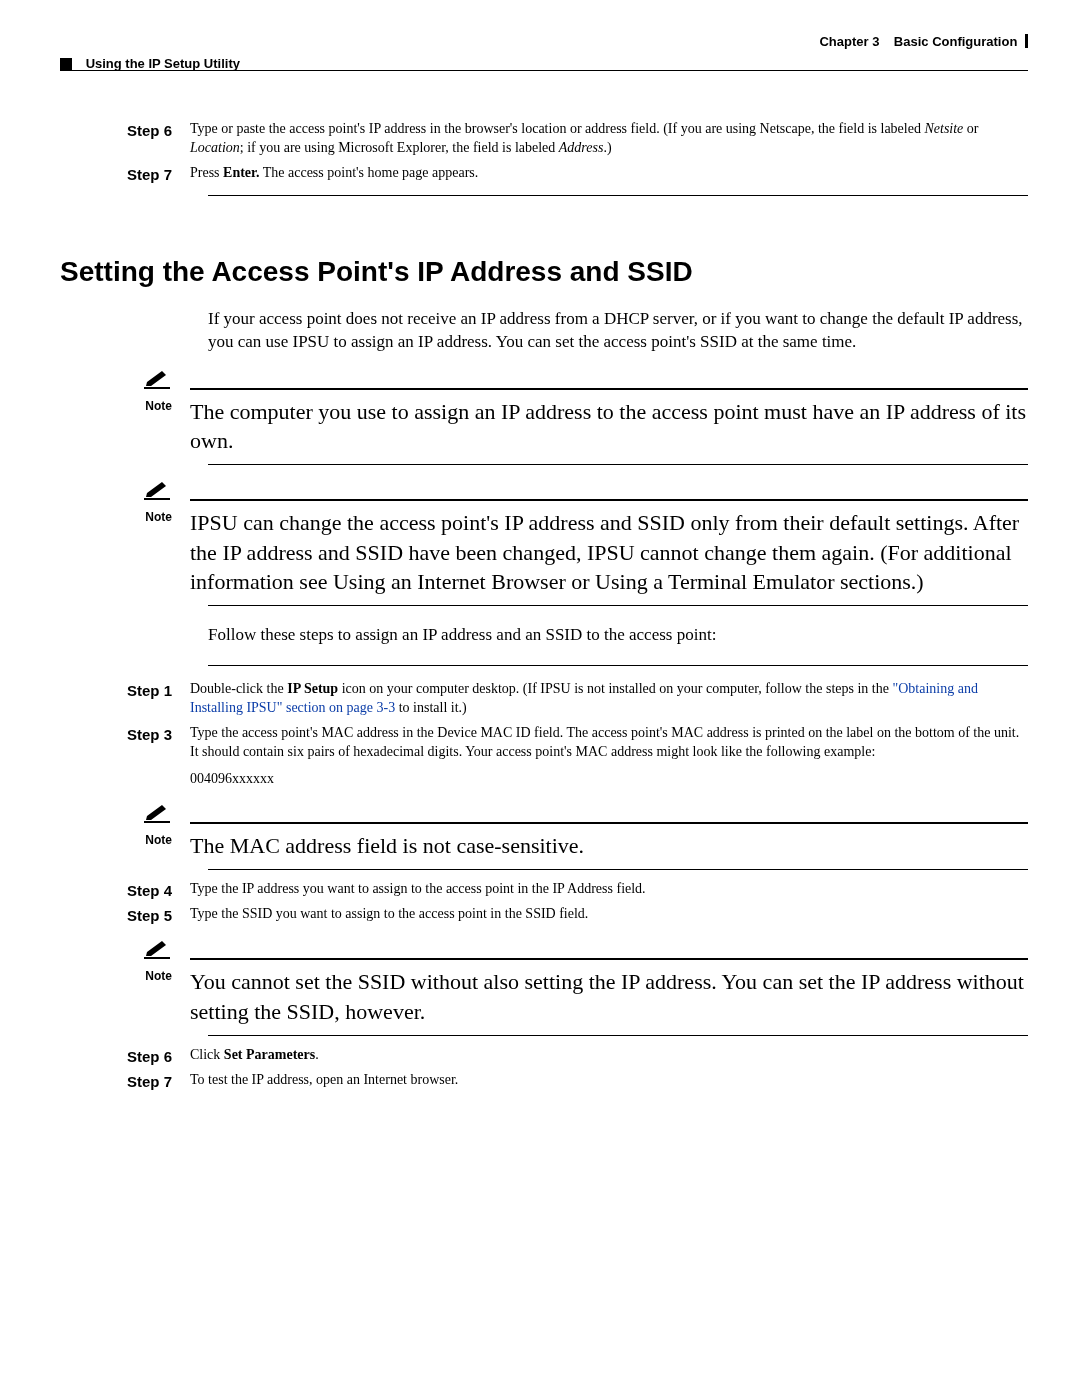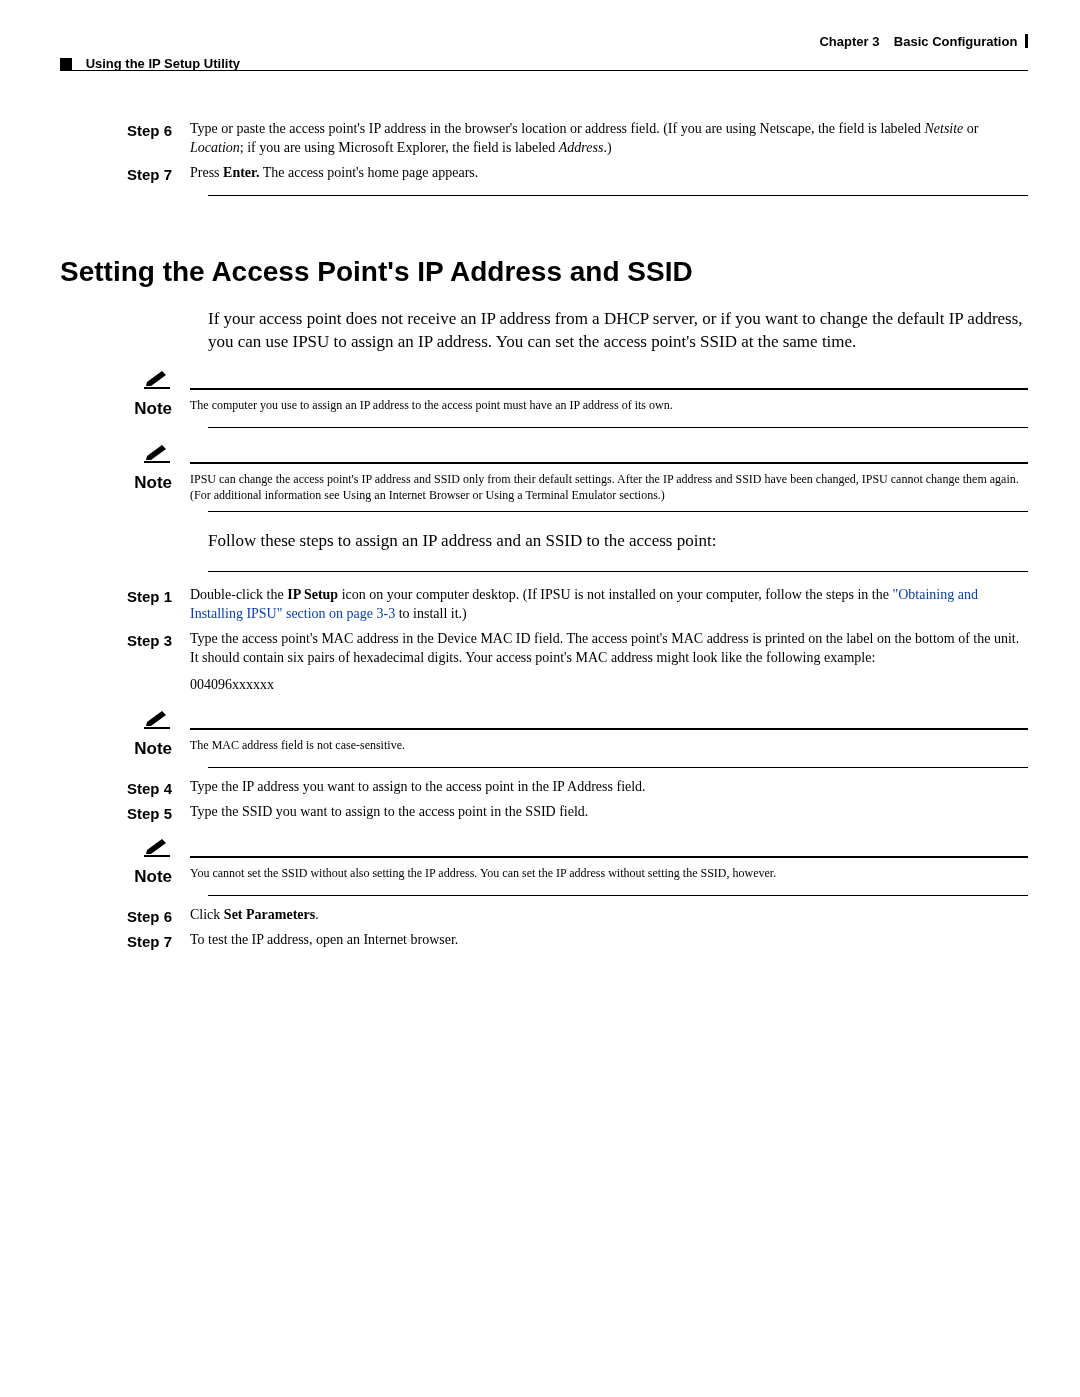--- a/index.html
+++ b/index.html
@@ -117,30 +117,30 @@
     margin-bottom: 3px;
   }
   .note-content {
     display: flex;
     margin-top: 4px;
   }
   .note-label {
     width: 130px;
     flex: 0 0 130px;
     font-family: Arial, Helvetica, sans-serif;
-    font-size: 17px;
+    font-size: 12px;
     font-weight: bold;
     text-align: right;
     padding-right: 18px;
     box-sizing: border-box;
     padding-top: 2px;
   }
   .note-body {
     flex: 1;
-    font-size: 12px;
+    font-size: 22px;
     line-height: 1.35;
   }
   .note-footer-line {
     margin-left: 148px;
     border-top: 1px solid #000;
     margin-top: 8px;
   }
   .pencil {
     display: inline-block;
     border-bottom: 2px solid #000;

